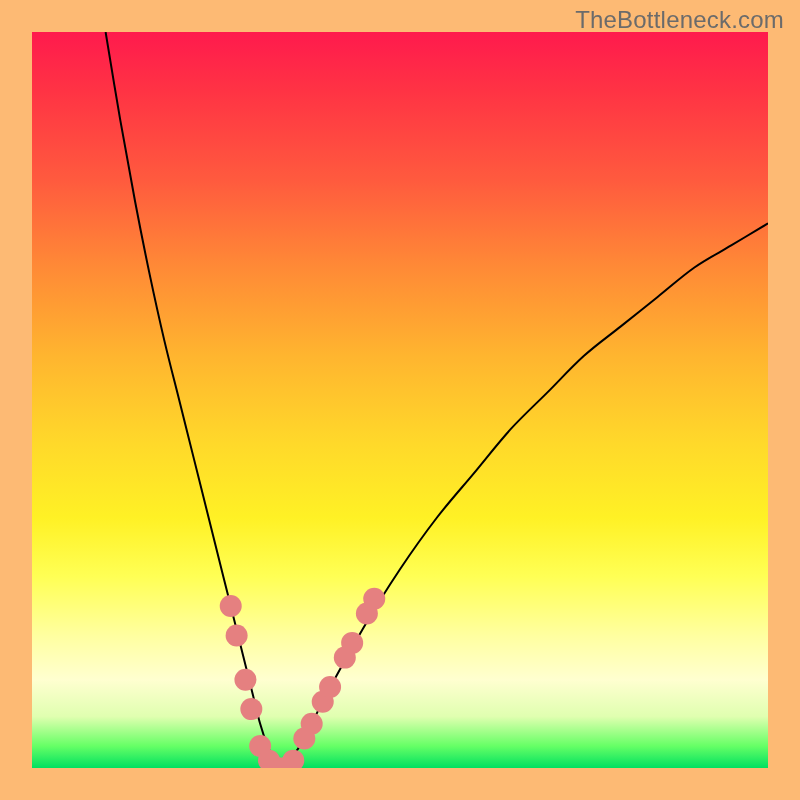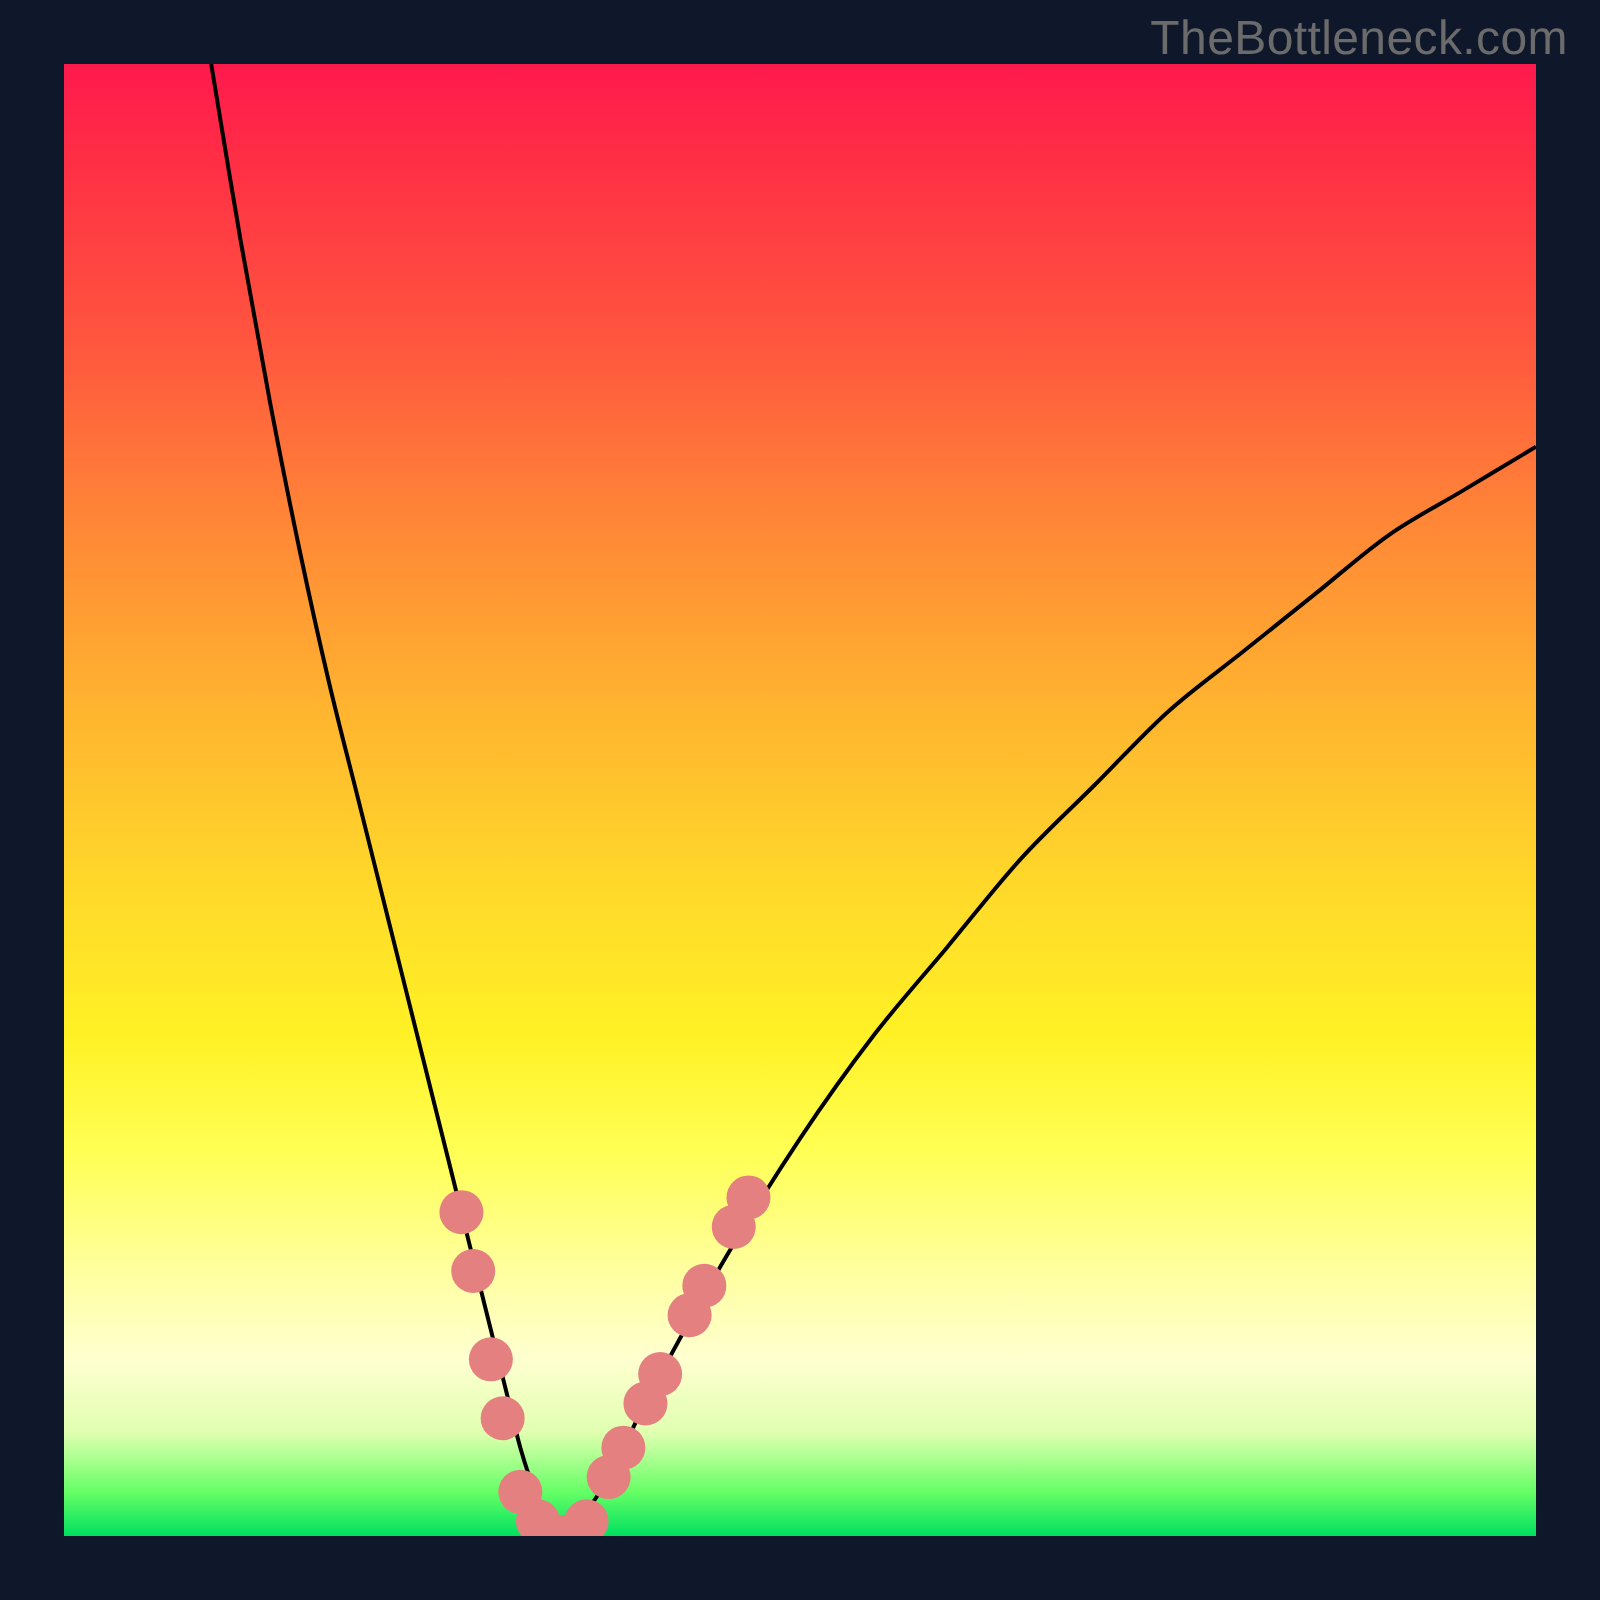--- a/index.html
+++ b/index.html
@@ -10,21 +10,21 @@
     background: #000;
     overflow: hidden;
     font-family: Arial, Helvetica, sans-serif;
   }
   .frame {
     position: absolute;
     left: 0;
     top: 0;
     width: 800px;
     height: 800px;
-    background: #0f172a;
+    background: #fdba74;
   }
   .plot {
     position: absolute;
     left: 32px;
     top: 32px;
     width: 736px;
     height: 736px;
     overflow: hidden;
   }
   .gradient {

